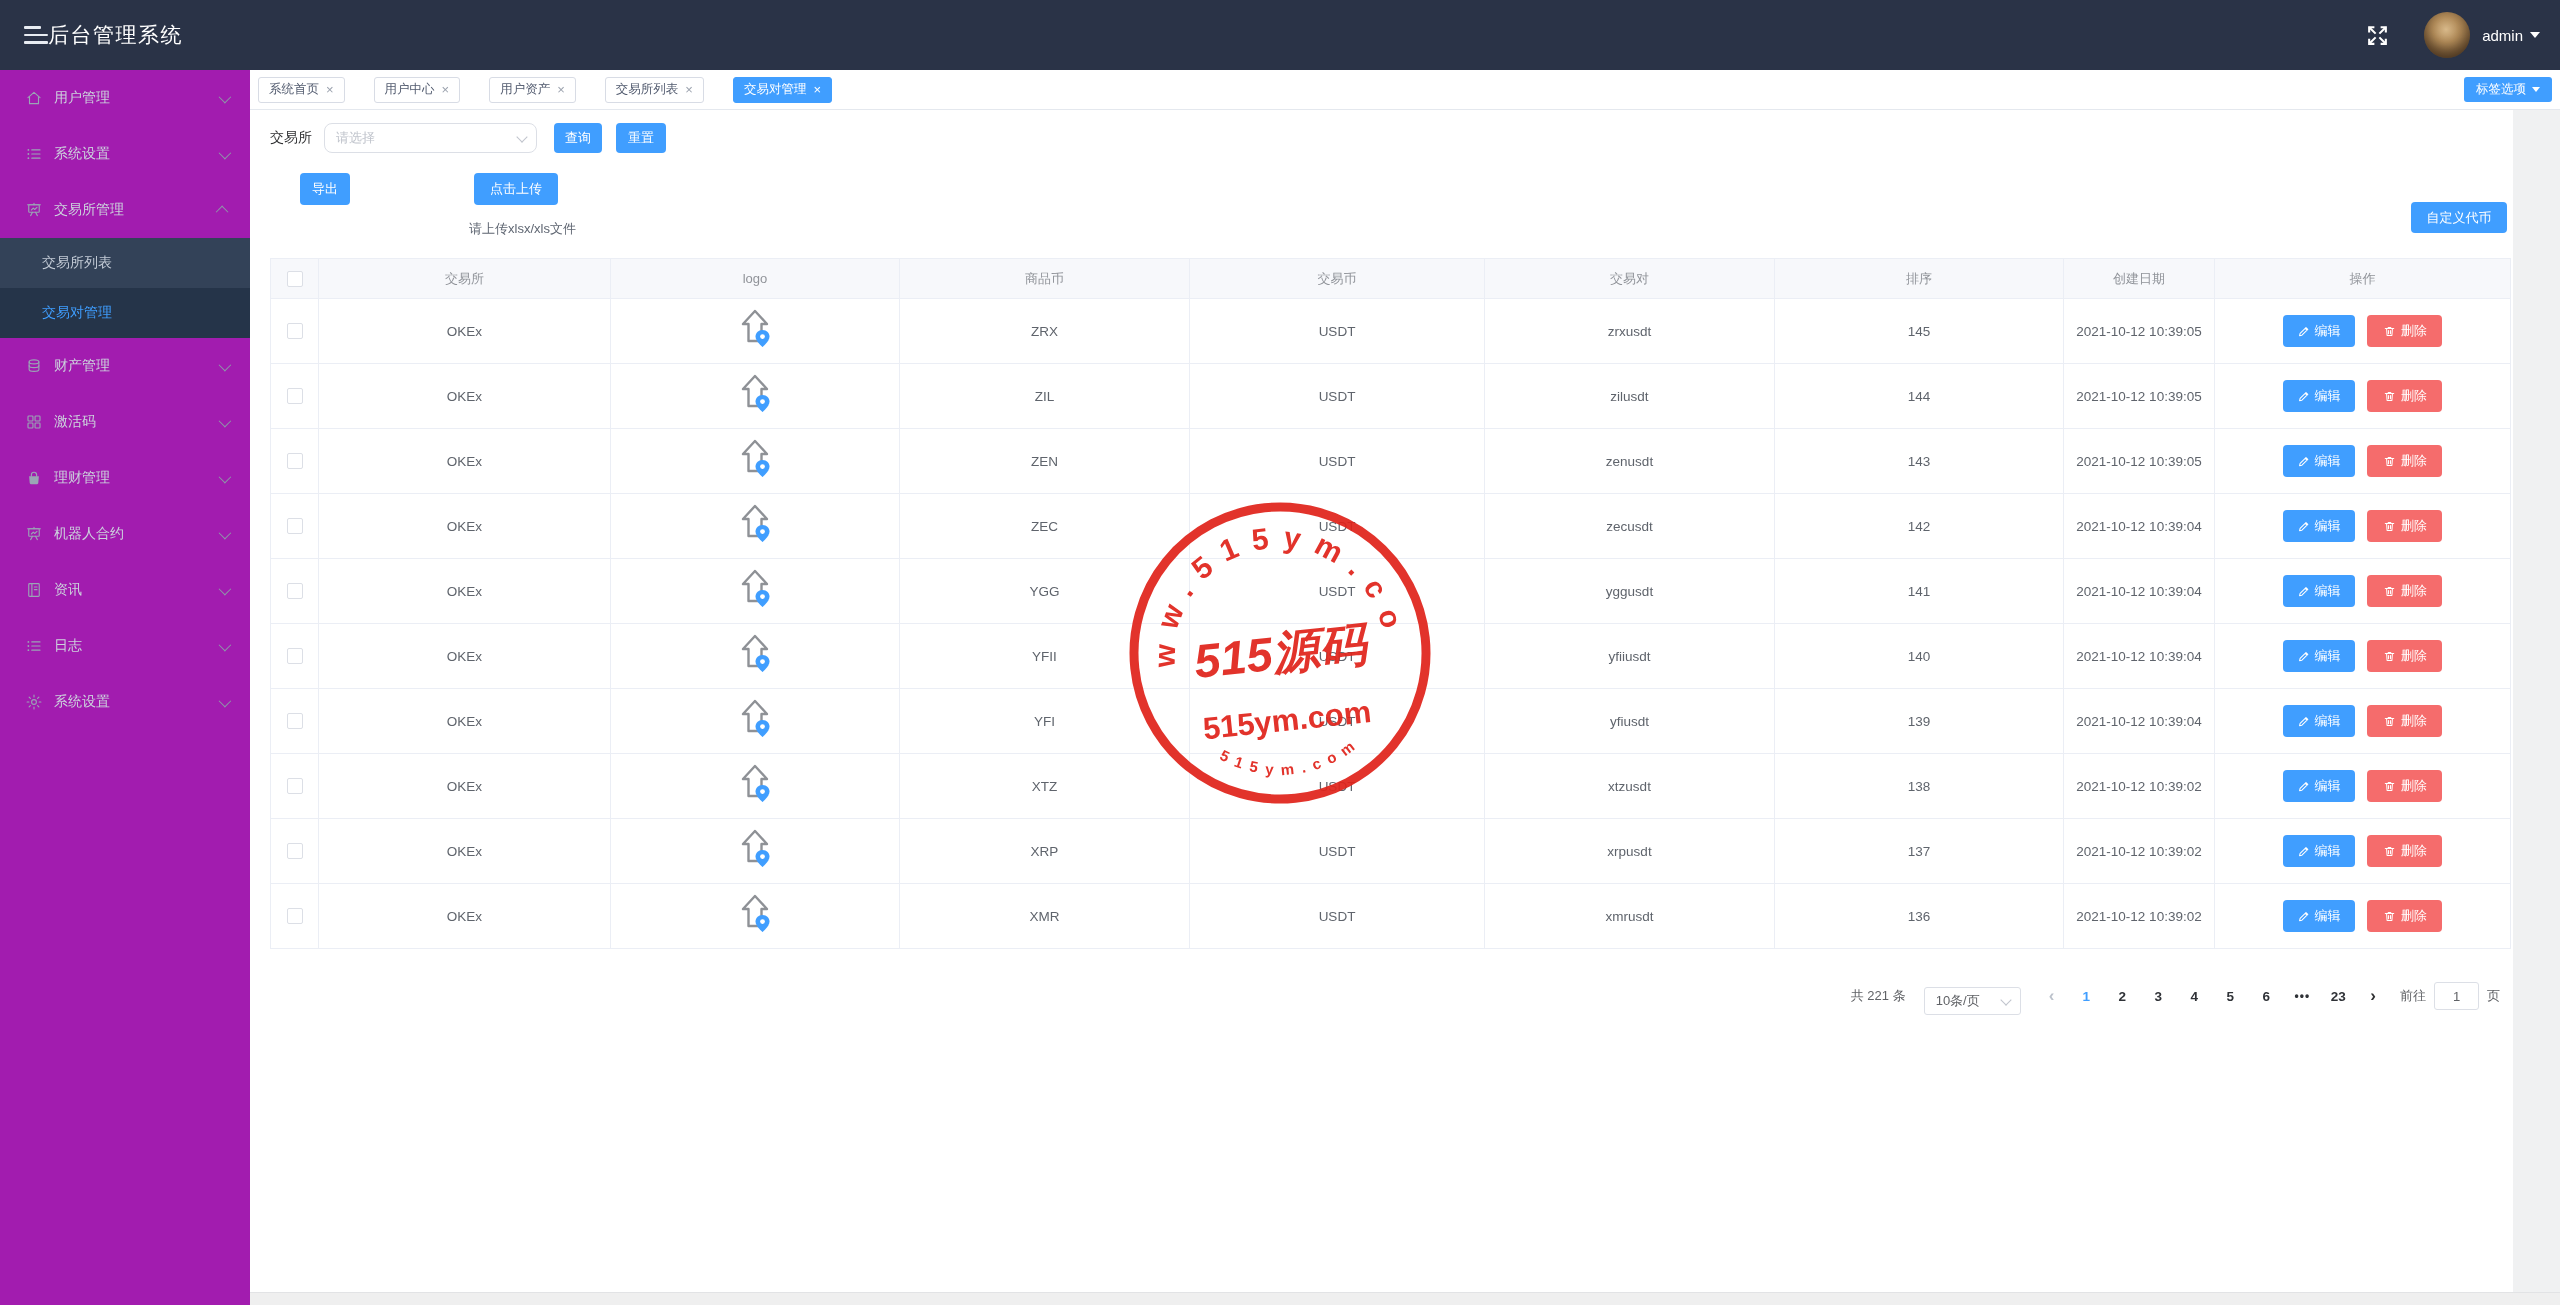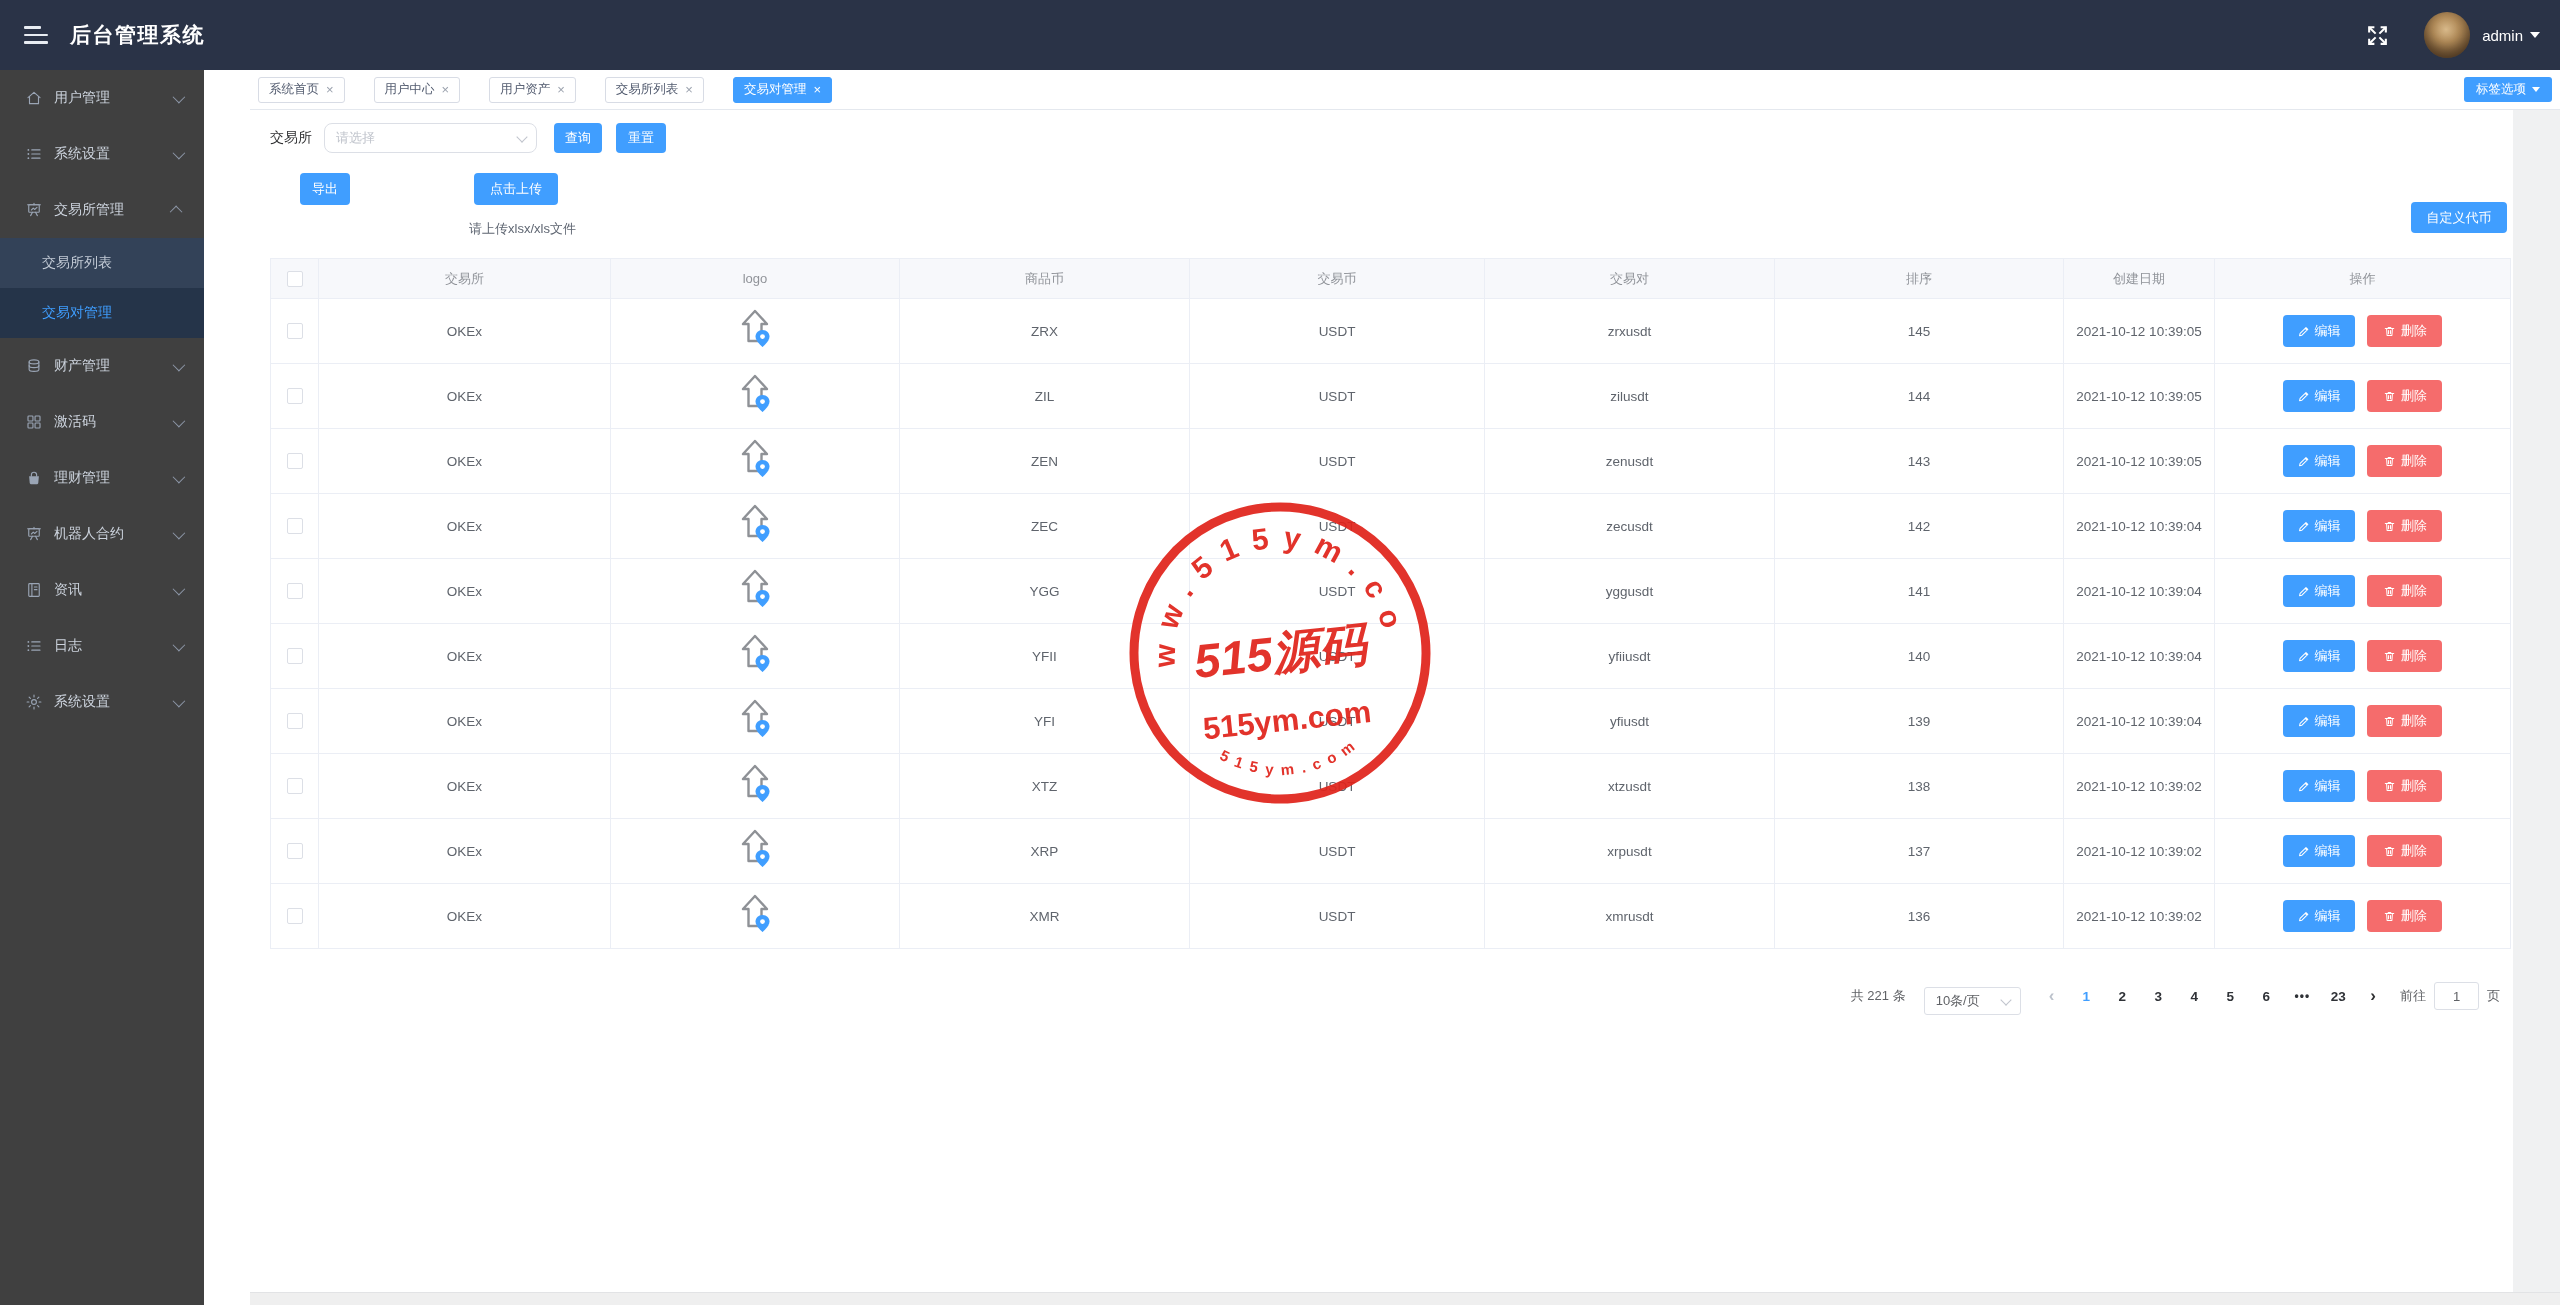--- a/index.html
+++ b/index.html
@@ -4,32 +4,32 @@
 <style>
   * { margin:0; padding:0; box-sizing:border-box; }
   html,body { width:2560px; height:1305px; overflow:hidden; }
   body { font-family:"Liberation Sans","DejaVu Sans",sans-serif; background:#fff; position:relative; }
 
   
   .topbar { position:absolute; left:0; top:0; width:2560px; height:70px; background:#2a3347; display:flex; align-items:center; z-index:10; }
   .hamburger { margin-left:24px; width:24px; height:18px; display:flex; flex-direction:column; justify-content:space-between; cursor:pointer; }
   .hamburger i { display:block; height:2.6px; background:#e8ecf2; border-radius:1px; }
   .hamburger i:nth-child(1){ width:17px; } .hamburger i:nth-child(2){ width:24px; } .hamburger i:nth-child(3){ width:24px; }
-  .app-title { margin-left:22px; color:#fff; font-size:21px; font-weight:bold; letter-spacing:1.5px; }
+  .app-title { margin-left:0; color:#fff; font-size:21px; font-weight:normal; letter-spacing:1.5px; }
   .topbar-right { margin-left:auto; display:flex; align-items:center; padding-right:20px; }
   .fs-icon { width:25px; height:25px; margin-right:34px; cursor:pointer; }
   .fs-icon svg { stroke:#fff; stroke-width:2; fill:none; }
   .avatar { width:46px; height:46px; border-radius:50%; margin-right:12px; cursor:pointer;
             background:radial-gradient(circle at 48% 38%, #d8b98a 0%, #b08a58 35%, #7d5f3c 70%, #4d3a25 100%);
             box-shadow:inset 0 -8px 12px rgba(40,25,10,.45); }
   .username { color:#fff; font-size:15px; cursor:pointer; }
   .caret-down { display:inline-block; margin-left:7px; width:0; height:0; border-left:5px solid transparent; border-right:5px solid transparent; border-top:6px solid #fff; vertical-align:middle; }
 
   
-  .sidebar { position:absolute; left:0; top:70px; bottom:0; width:204px; background:#404040; z-index:9; }
+  .sidebar { position:absolute; left:0; top:70px; bottom:0; width:250px; background:#a21caf; z-index:9; }
   .menu-item { height:56px; display:flex; align-items:center; padding:0 22px 0 25px; color:#ccd3dd; font-size:14px; cursor:pointer; position:relative; }
   .menu-item .mi-icon { width:18px; height:18px; margin-right:11px; flex:0 0 18px; color:#9aa5b5; }
   .menu-item .mi-icon svg { width:18px; height:18px; stroke:currentColor; fill:none; stroke-width:1.5; stroke-linecap:round; stroke-linejoin:round; }
   .menu-chevron { margin-left:auto; width:9px; height:9px; border-right:1.6px solid #8d97a8; border-bottom:1.6px solid #8d97a8; transform:rotate(45deg) translateY(-2px); }
   .menu-chevron.up { transform:rotate(-135deg) translateY(-2px); }
   .submenu { background:#334258; }
   .submenu-item { height:50px; display:flex; align-items:center; padding-left:42px; color:#c3cbd6; font-size:14px; cursor:pointer; }
   .submenu-item.active { background:#253449; color:#3f9eff; }
 
   

